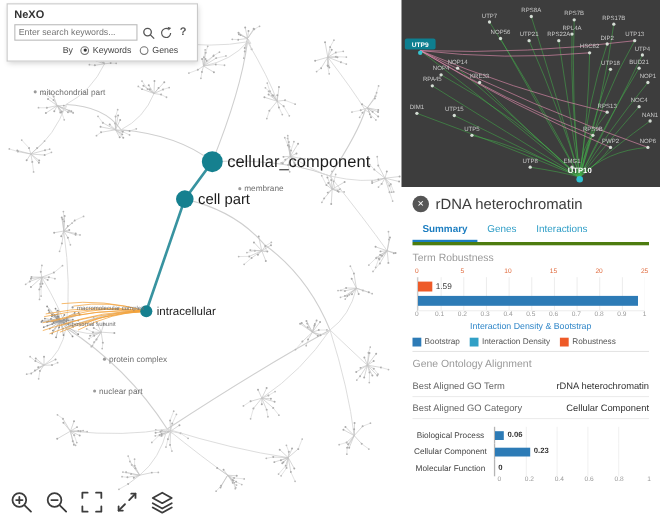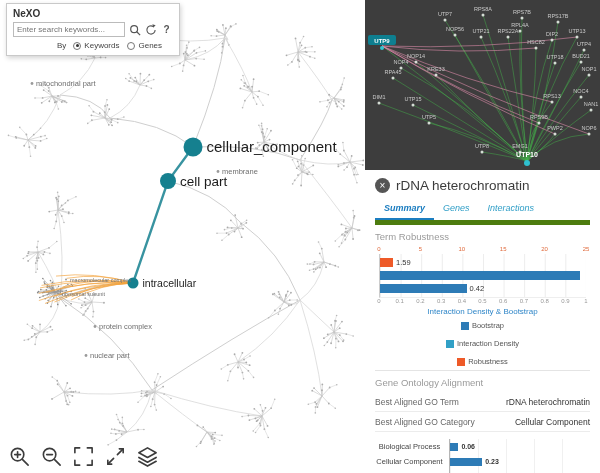--- a/index.html
+++ b/index.html
@@ -29,37 +29,37 @@
 
   
   .right-col{width:235px;flex:none;display:flex;flex-direction:column;}
   .network-pane{height:170px;background:#3d3d3d;position:relative;flex:none;}
   #net-svg{position:absolute;left:0;top:0;width:235px;height:170px;}
 
   .details-pane{height:303px;background:#fff;padding:6px 10px 0;overflow:hidden;}
   .dp-header{display:flex;align-items:center;gap:6px;margin:2px 0 6px;}
   .close-btn{width:15px;height:15px;border-radius:50%;background:#555;color:#fff;display:flex;align-items:center;justify-content:center;font-size:10px;line-height:1;cursor:pointer;flex:none;}
   .dp-title{font-size:13.5px;color:#3c3c3c;}
-  .tabs{display:flex;border-bottom:5px solid #4d7c0f;font-style:italic;}
+  .tabs{display:flex;border-bottom:3px solid #4d7c0f;}
   .tab{font-size:9px;color:#2f9ec7;padding:4px 9px 5px;cursor:pointer;}
   .tab.active{color:#1b7dc0;border-bottom:2px solid #1b7dc0;font-weight:bold;}
   .term-id{color:#8a8a8a;font-size:9.5px;margin:8px 0 5px;}
   .section-label{color:#9a9a9a;font-size:9.5px;margin:6px 0 4px;}
 
   .rob-chart{position:relative;margin:2px 2px 0;}
   .hax{position:relative;height:8px;margin:0 2px;}
   .hax span{position:absolute;transform:translateX(-50%);font-size:6px;white-space:nowrap;}
   .hax.top span{color:#e06a3c;}
   .hax.bottom span{color:#999;}
   .rob-bars{border-left:1px solid #ccc;border-bottom:1px solid #eee;background-image:linear-gradient(to right,#ececec 1px,transparent 1px);background-size:10% 100%;padding:2px 0;margin:0 2px;}
   .rob-row{display:flex;align-items:center;height:13px;}
   .rob-bar{height:9px;flex:none;}
   .rob-val{font-size:7.5px;color:#333;margin-left:3px;}
   .ax-label{text-align:center;font-size:8px;color:#2f86c8;margin-top:1px;}
-  .legend{display:flex;gap:9px;margin:5px 0 4px;align-items:center;justify-content:flex-start;flex-wrap:wrap;flex-direction:column;}
+  .legend{display:flex;gap:9px;margin:5px 0 4px;align-items:center;justify-content:flex-start;flex-wrap:wrap;}
   .leg-item{display:flex;align-items:center;gap:3px;font-size:7.5px;color:#555;}
   .leg-sq{width:8px;height:8px;display:inline-block;flex:none;}
   hr{border:none;border-top:1px solid #e4e4e4;margin:4px 0;}
   .al-row{display:flex;justify-content:space-between;padding:5px 0 4px;border-bottom:1px solid #ececec;font-size:8.5px;gap:2px;}
   .al-label{color:#666;}
   .al-value{color:#333;text-align:right;}
   .go-chart{margin:7px 0 0;}
   .go-row{display:flex;align-items:center;height:15px;}
   .go-label{width:74px;text-align:center;font-size:7.5px;color:#444;padding-right:5px;flex:none;}
   .go-area{flex:1;display:flex;align-items:center;border-left:1px solid #b5b5b5;height:100%;position:relative;background-image:linear-gradient(to right,#f0f0f0 1px,transparent 1px);background-size:20% 100%;}
@@ -1546,24 +1546,20 @@
             <span style="left: 100%;">25</span>
           </div>
         <div class="rob-bars" id="rob-bars">
             <div class="rob-row">
               <div class="rob-bar" style="width: 6.36%; background: rgb(238, 90, 40);"></div>
               <span class="rob-val">1.59</span>
             </div>
             <div class="rob-row">
               <div class="rob-bar" style="width: 97%; background: rgb(45, 123, 182);"></div>
             </div>
-            <div class="rob-row">
-              <div class="rob-bar" style="width: 42%; background: rgb(45, 123, 182);"></div>
-              <span class="rob-val">0.42</span>
-            </div>
           </div>
         <div class="hax bottom" id="rob-bottom">
             <span style="left: 0%;">0</span>
             <span style="left: 10%;">0.1</span>
             <span style="left: 20%;">0.2</span>
             <span style="left: 30%;">0.3</span>
             <span style="left: 40%;">0.4</span>
             <span style="left: 50%;">0.5</span>
             <span style="left: 60%;">0.6</span>
             <span style="left: 70%;">0.7</span>

